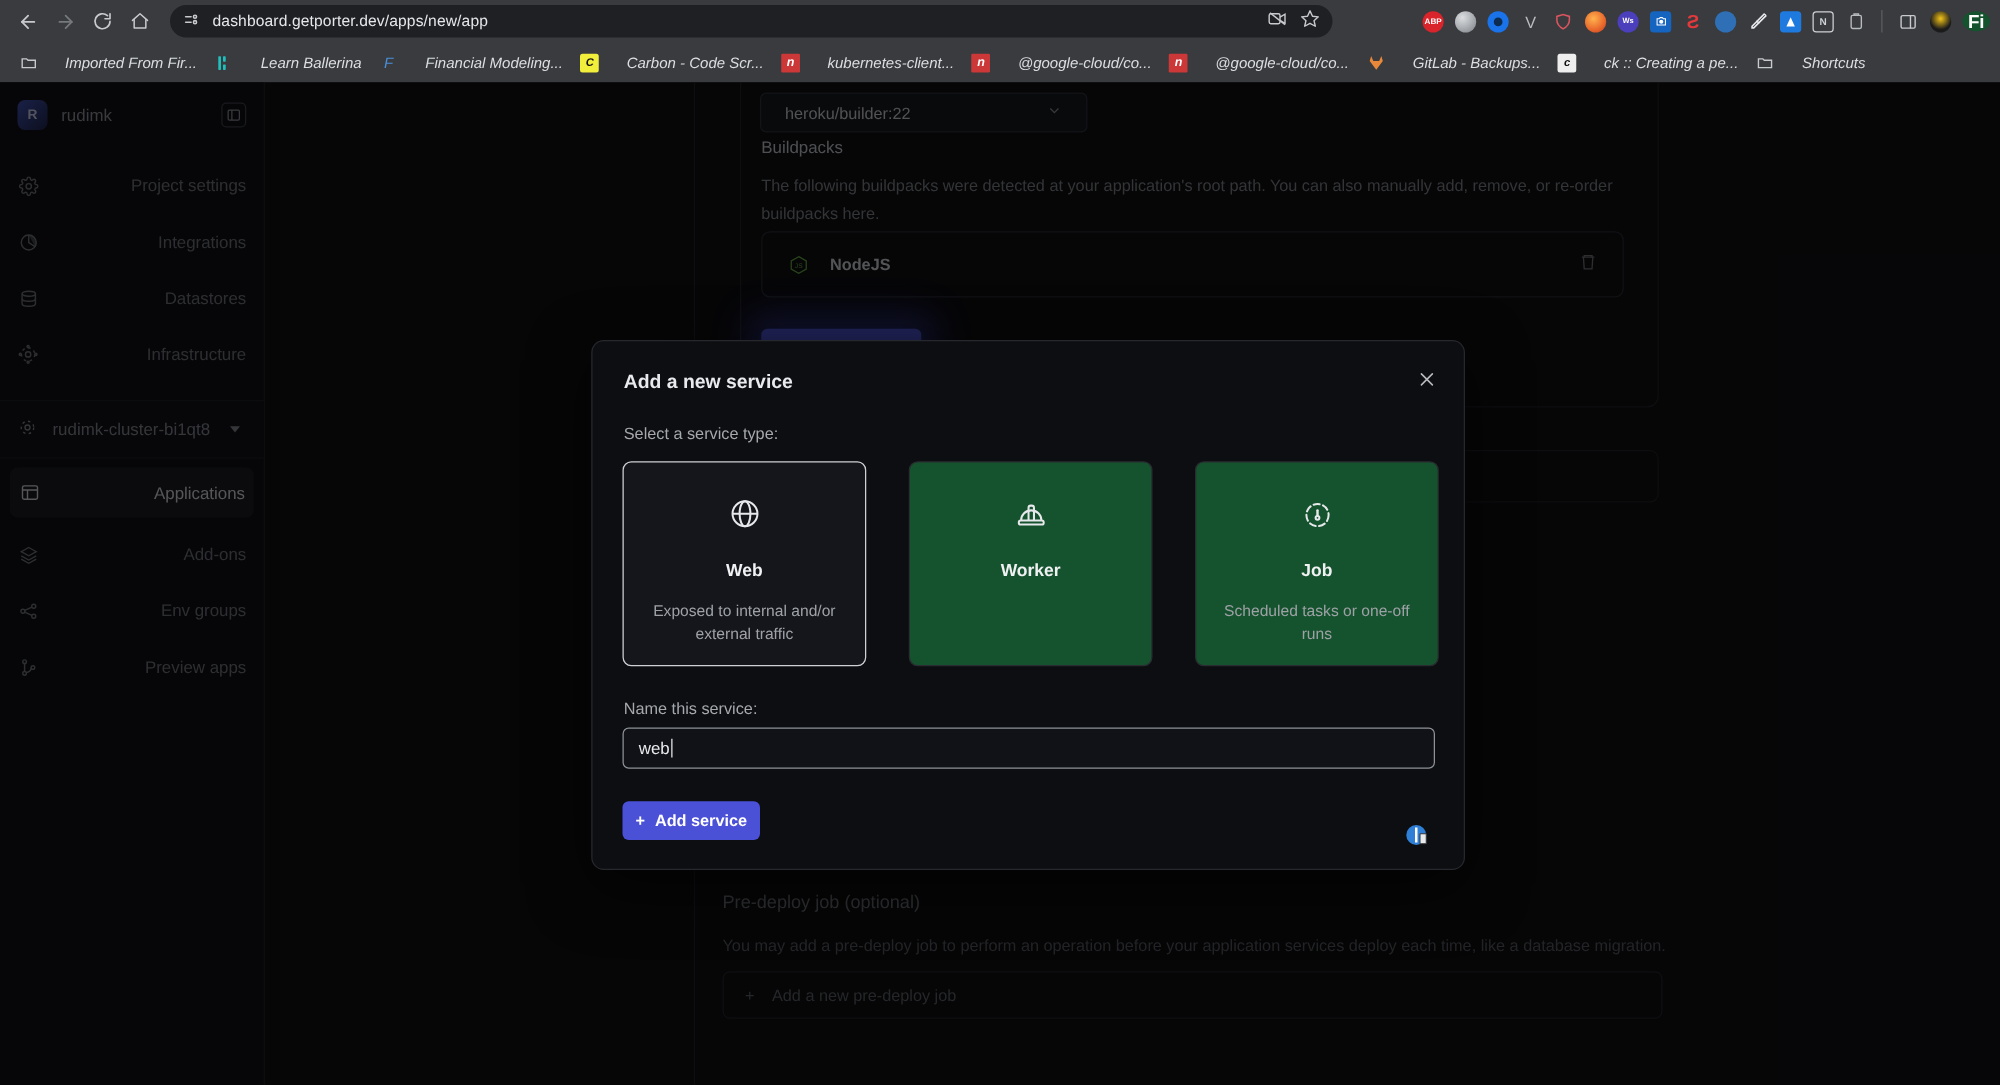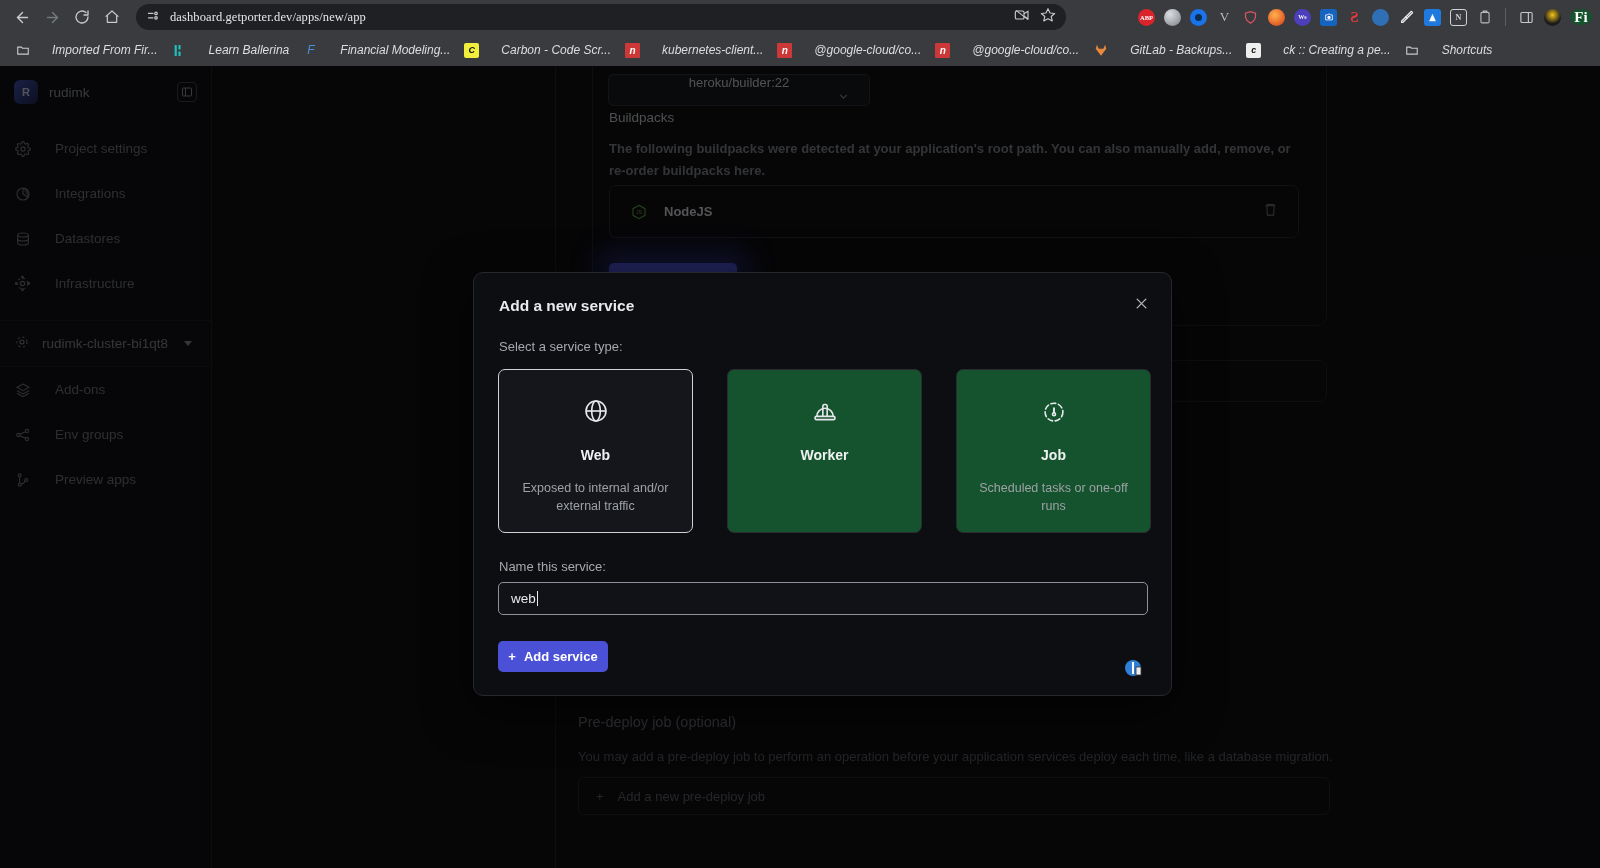--- a/index.html
+++ b/index.html
@@ -10,21 +10,21 @@
     overflow: hidden;
   }
 
   
   .browser-chrome {
     position: absolute; left: 0; top: 0; width: 1600px; height: 66px;
     background: #393b3e;
   }
   .toolbar {
     position: absolute; left: 0; top: 0; width: 1600px; height: 34px;
-    display: flex; align-items: center; padding: 0 8px; gap: 2px; font-family: Liberation Serif, serif;
+    display: flex; align-items: center; padding: 0 8px; gap: 2px;
   }
   .nav-btn {
     width: 28px; height: 28px; border-radius: 50%;
     display: flex; align-items: center; justify-content: center;
     color: #c8cace; flex: 0 0 auto;
   }
   .nav-btn.dim { color: #76797d; }
   .omnibox {
     flex: 1 1 auto; height: 26px; background: #1f2023; border-radius: 14px;
     display: flex; align-items: center; padding: 0 10px; gap: 8px;
@@ -85,21 +85,21 @@
   }
   .side-user { color: #8e9196; font-size: 13.5px; }
   .collapse-btn {
     margin-left: auto; width: 20px; height: 20px; border: 1px solid #3a3d43;
     border-radius: 4px; display: flex; align-items: center; justify-content: center;
     color: #8e9196;
   }
   .side-list { padding-top: 8px; }
   .side-item {
     height: 45px; display: flex; align-items: center; gap: 24px;
-    padding: 0 14px; color: #6f7276; font-size: 13.5px;
+    padding: 0 14px; color: #6f7276; font-size: 13.5px; justify-content: space-between;
   }
   .side-item .si-ico { width: 17px; height: 17px; display:flex; align-items:center; justify-content:center; flex:0 0 auto; }
   .side-sep {
     margin-top: 14px; border-top: 1px solid #17181c; border-bottom: 1px solid #17181c;
     height: 47px; display: flex; align-items: center; gap: 12px; padding: 0 14px;
     color: #83868b; font-size: 13.5px; background: #0c0c0f;
   }
   .side-item.active {
     margin: 7px 8px; height: 40px; border-radius: 6px; background: #15161a;
     color: #d9dbde; padding: 0 7px;
@@ -116,28 +116,28 @@
   .timeline {
     position: absolute; left: 343px; top: 0; width: 1px; height: 802px;
     background: #1d1e22;
   }
   .content { position: absolute; left: 366px; top: 0; right: 0; }
 
   .select-box {
     position: absolute; left: 30px; top: 8px; width: 262px; height: 32px;
     background: #121317; border: 1px solid #2b2d33; border-radius: 5px;
     display: flex; align-items: center; padding: 0 19px;
-    color: #cdcfd3; font-size: 13px; flex-direction: column;
+    color: #cdcfd3; font-size: 13px;
   }
   .select-box .chev { margin-left: auto; color: #8b8e93; }
 
   .sec-title { position: absolute; left: 31px; top: 112px; color: #c6c8cc; font-size: 13.5px; }
   .sec-desc {
     position: absolute; left: 31px; top: 140px; width: 700px;
-    color: #7e8185; font-size: 13px; line-height: 22px; font-weight: bold;
+    color: #7e8185; font-size: 13px; line-height: 22px;
   }
   .bp-card {
     position: absolute; left: 31px; top: 119px; width: 690px; height: 53px;
     border: 1px solid #24262b; border-radius: 7px;
     display: flex; align-items: center; padding: 0 20px; gap: 17px;
   }
   .node-ico { width: 17px; height: 17px; display:flex;align-items:center;justify-content:center; }
   .bp-name { color: #d2d4d8; font-size: 13px; font-weight: 600; }
   .trash { margin-left: auto; color: #6e7175; }
 
@@ -460,20 +460,30 @@
         <svg width="16" height="16" viewBox="0 0 24 24" fill="none" stroke="currentColor" stroke-width="1.6">
             <circle cx="12" cy="12" r="3"></circle>
             <circle cx="12" cy="12" r="7.5" stroke-dasharray="3 4"></circle>
           </svg>
       </span>
       <span>rudimk-cluster-bi1qt8</span>
       <span class="caret"></span>
     </div>
 
     <div>
+      <div class="side-item active">
+        <span class="si-ico">
+          <svg width="16" height="16" viewBox="0 0 24 24" fill="none" stroke="currentColor" stroke-width="1.7">
+              <rect x="3" y="4" width="18" height="16" rx="2"></rect>
+              <line x1="3" y1="9" x2="21" y2="9"></line>
+              <line x1="9" y1="9" x2="9" y2="20"></line>
+            </svg>
+        </span>
+        <span>Applications</span>
+      </div>
       <div class="side-item">
         <span class="si-ico">
           <svg width="16" height="16" viewBox="0 0 24 24" fill="none" stroke="currentColor" stroke-width="1.6">
               <polygon points="12 3 21 8 12 13 3 8"></polygon>
               <polyline points="3 13 12 18 21 13"></polyline>
               <polyline points="3 17 12 22 21 17"></polyline>
             </svg>
         </span>
         <span>Add-ons</span>
       </div>

